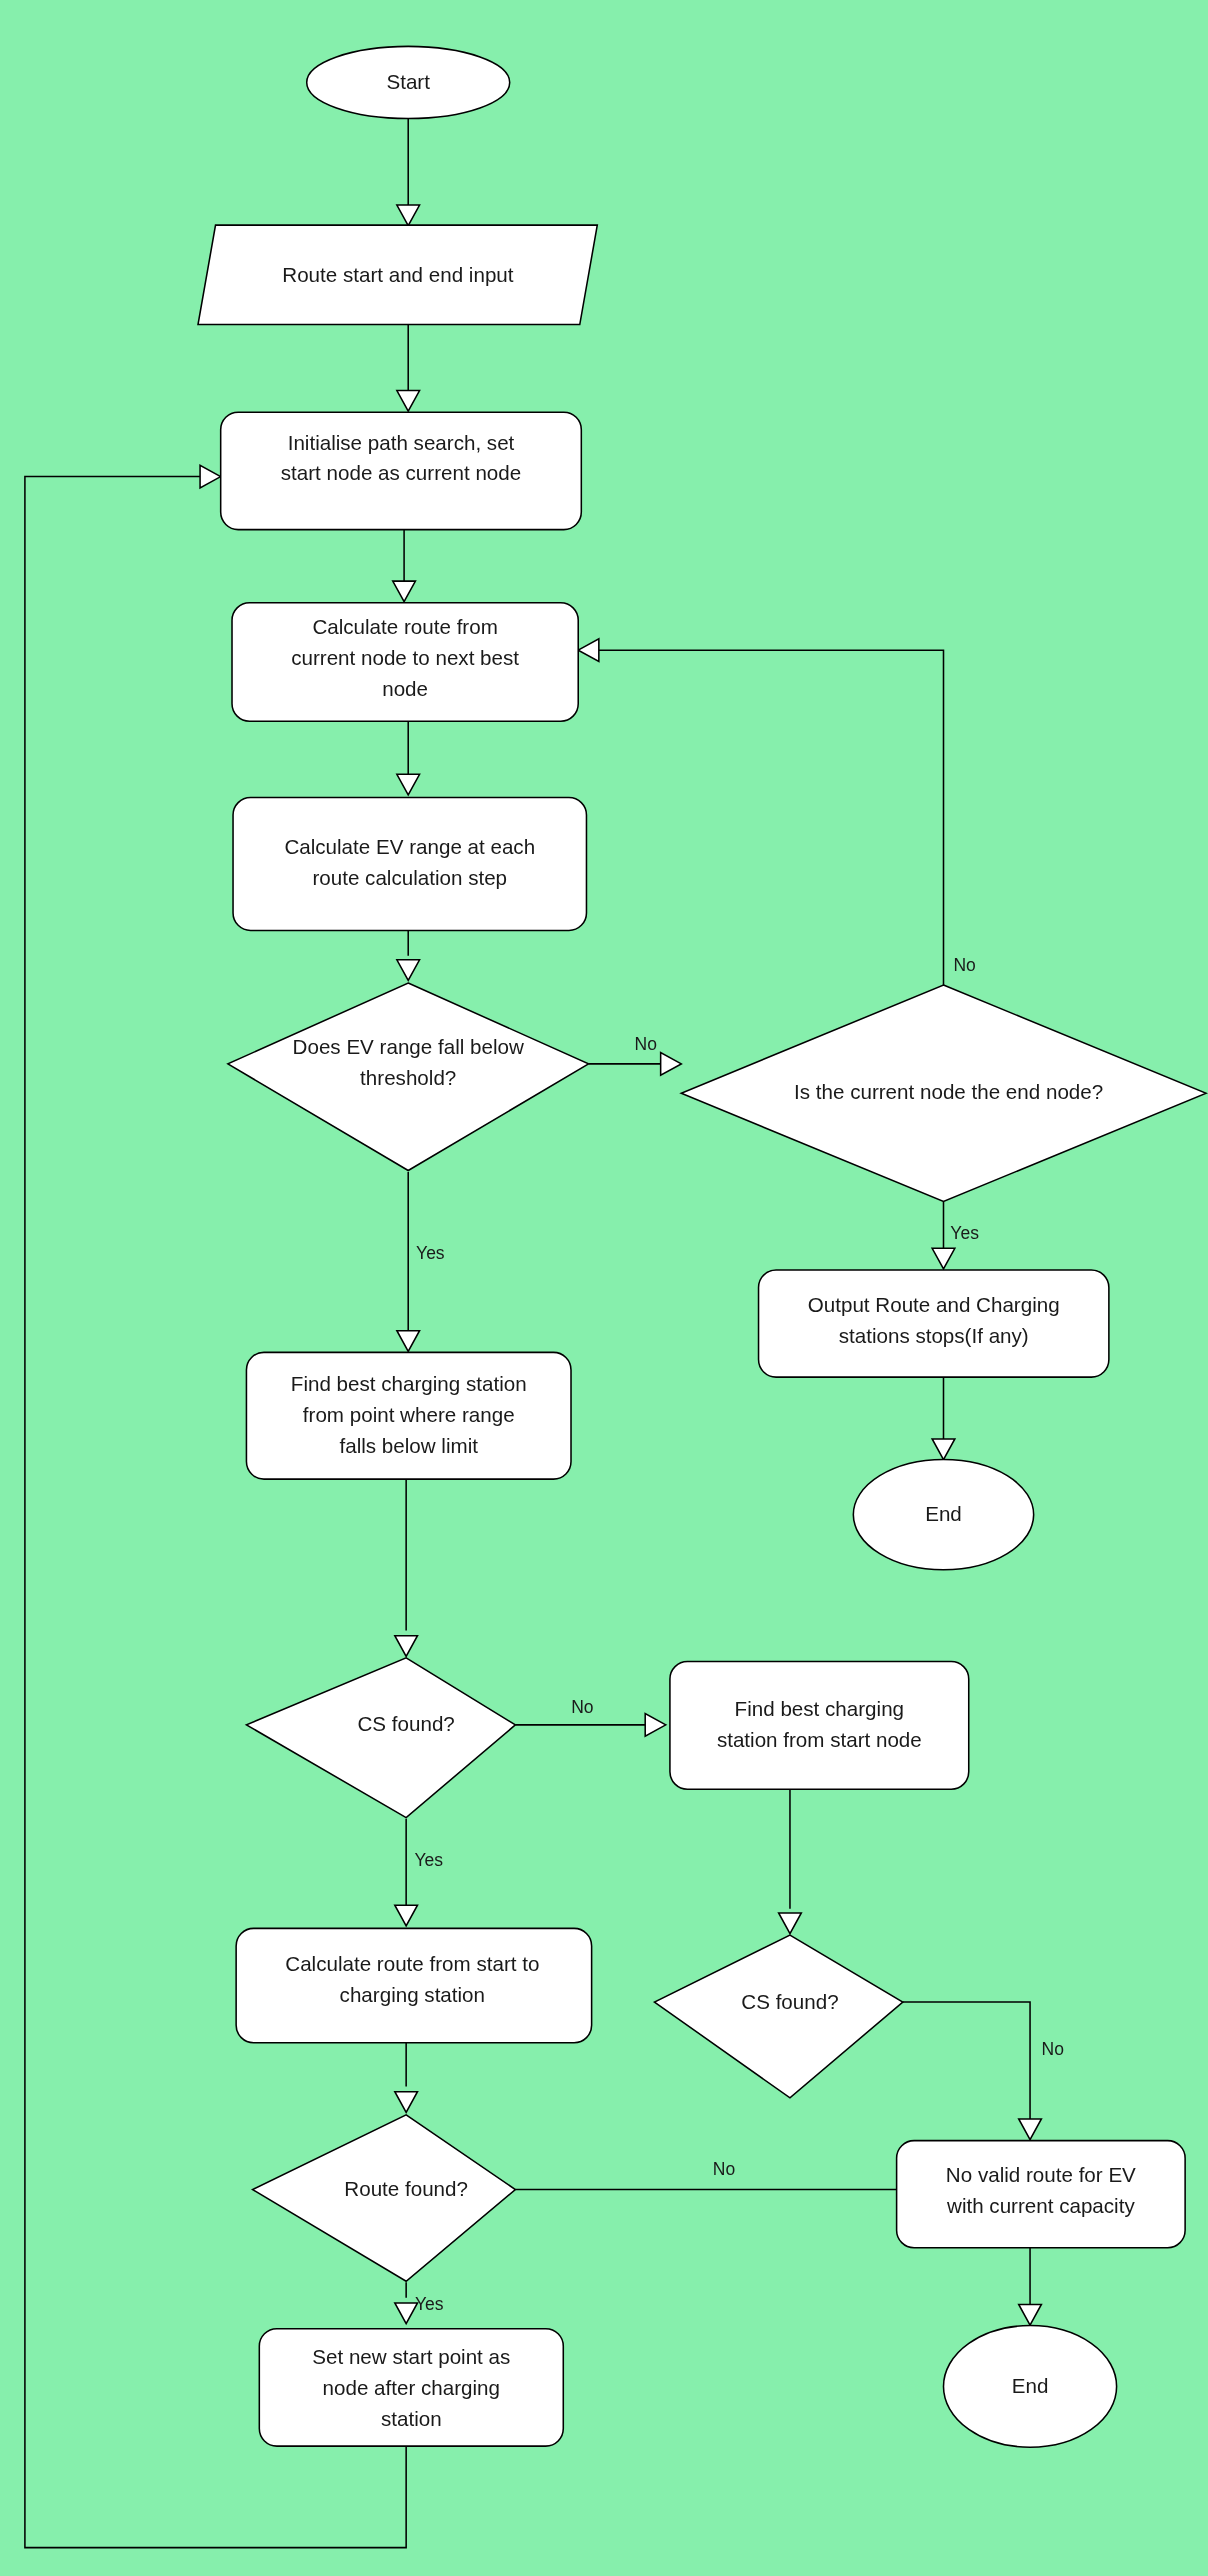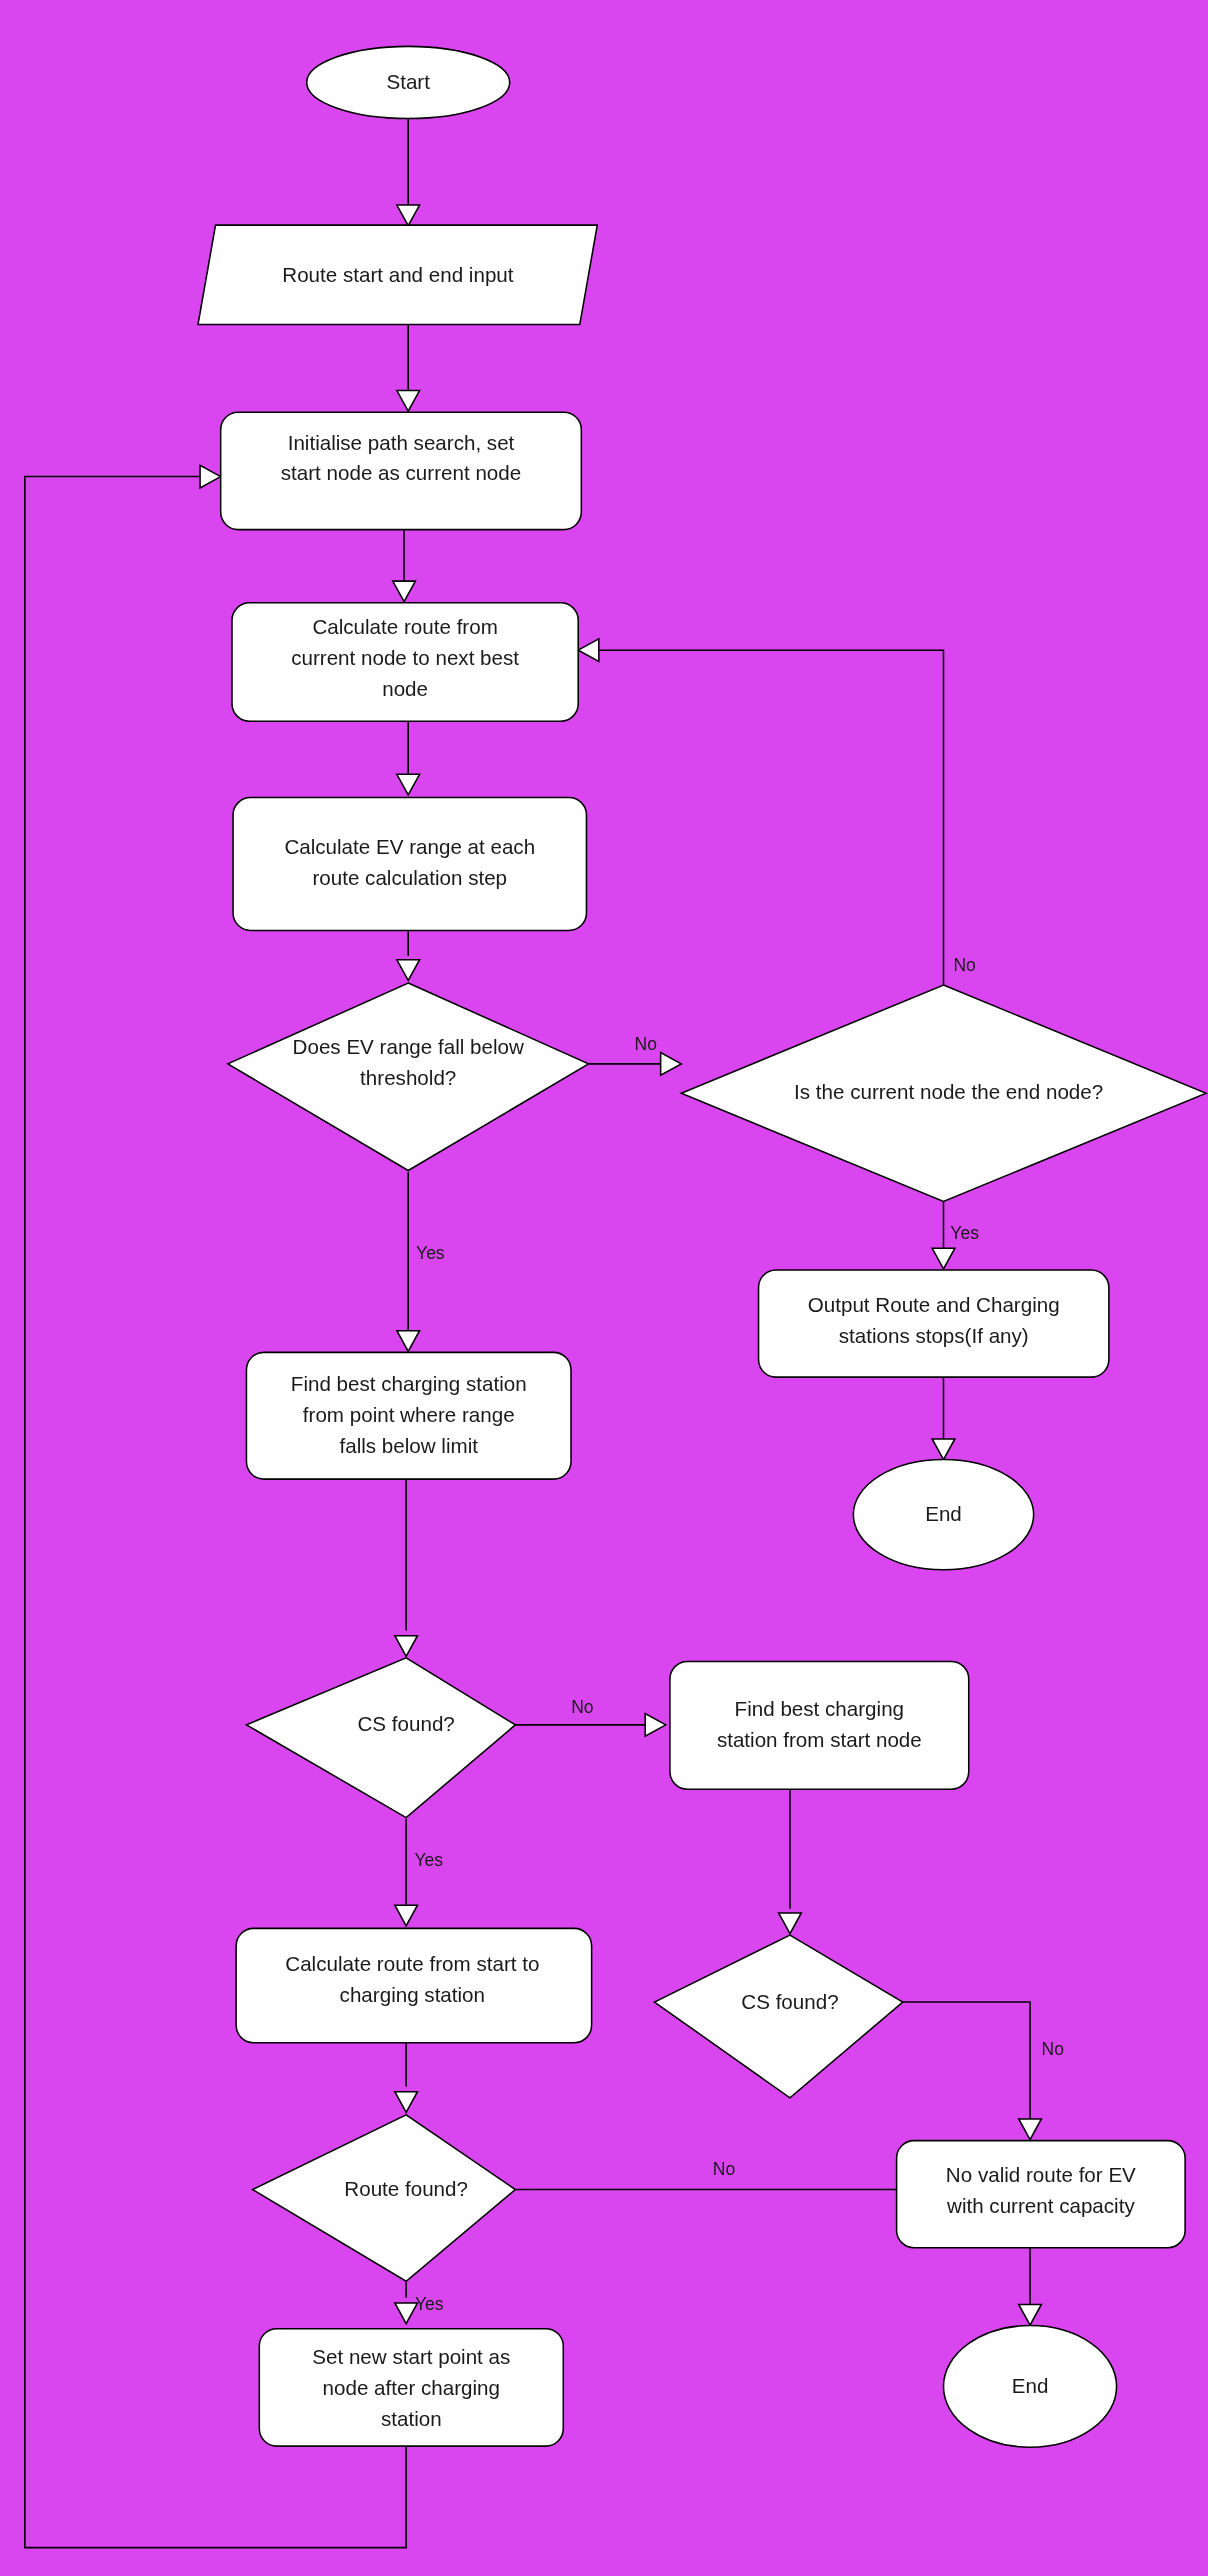--- a/index.html
+++ b/index.html
@@ -7,21 +7,21 @@
     padding: 0;
     background: #ffffff;
   }
   body {
     font-family: "Liberation Sans", sans-serif;
   }
   #flowchart-root {
     position: relative;
     width: 1209px;
     height: 2577px;
-    background: #d946ef;
+    background: #86efac;
     overflow: hidden;
   }
   svg#flow-svg {
     display: block;
     width: 1209px;
     height: 2577px;
   }
   .shape-outline {
     fill: #ffffff;
     stroke: #000000;

